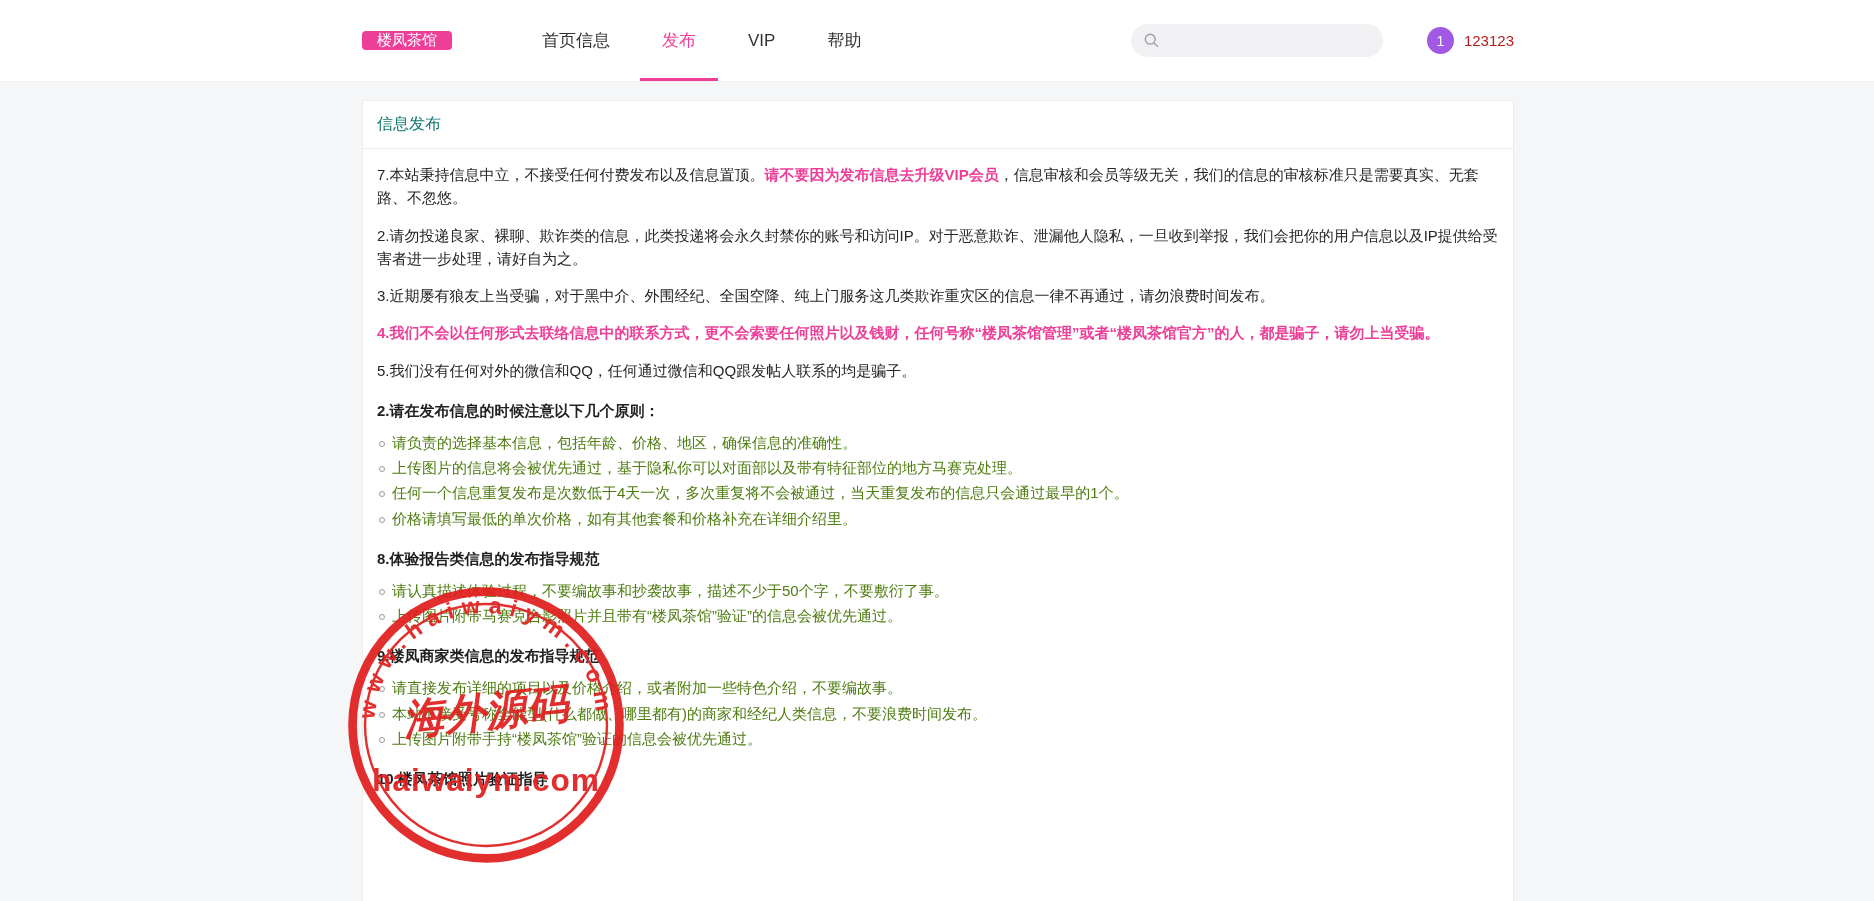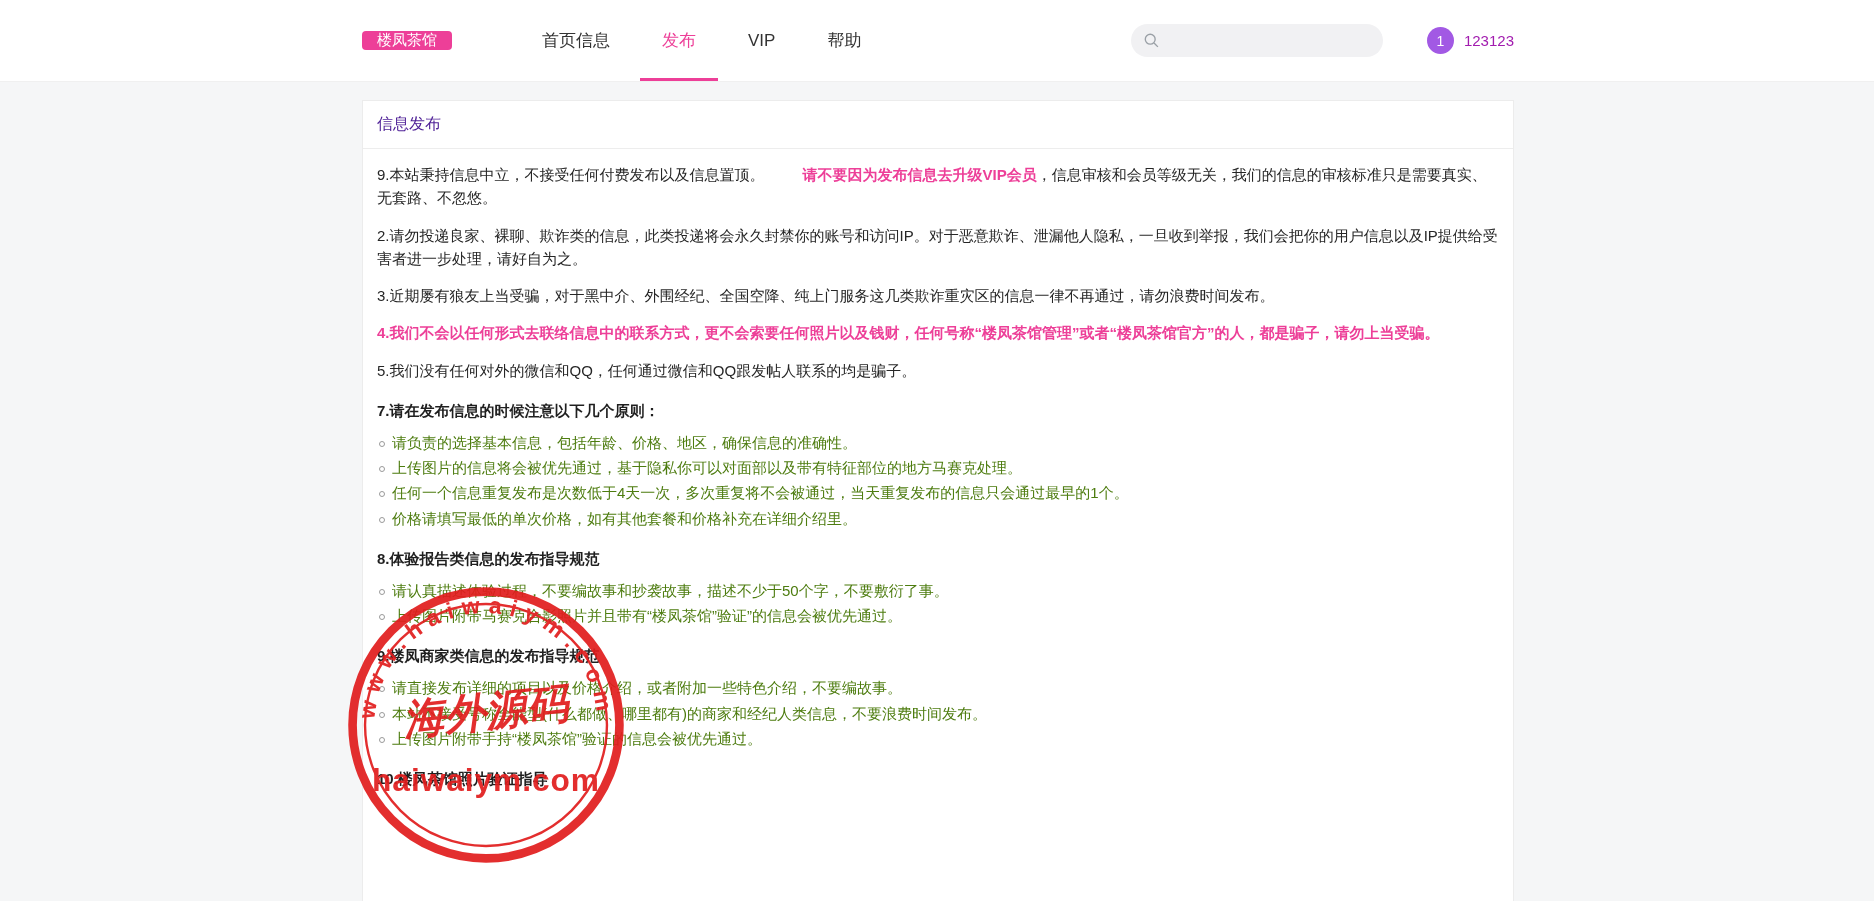--- a/index.html
+++ b/index.html
@@ -36,32 +36,32 @@
   .search-ic{display:flex;align-items:center;margin-right:8px;}
   .search-input{
     border:none;outline:none;background:transparent;flex:1;font-size:14px;color:#333;
     font-family:inherit;
   }
   .user{display:flex;align-items:center;margin-left:44px;cursor:pointer;}
   .avatar{
     width:27px;height:27px;border-radius:50%;background:var(--avatar,#a259e4);
     color:#fff;font-size:14px;display:flex;align-items:center;justify-content:center;flex:none;
   }
-  .uname{margin-left:10px;font-size:15px;color:#a21caf;}
+  .uname{margin-left:10px;font-size:15px;color:#b91c1c;}
   
   .card{
     position:absolute;left:362px;top:100px;width:1152px;height:820px;
     background:#fff;border:1px solid #ececec;border-bottom:none;box-sizing:border-box;z-index:1;
   }
   .card-header{
-    padding:13px 14px;font-size:16px;color:#4c1d95;border-bottom:1px solid #ededed;
+    padding:13px 14px;font-size:16px;color:#0f766e;border-bottom:1px solid #ededed;
   }
   .card-body{padding:0 14px 20px;}
   .rule{font-size:15px;line-height:1.55;margin:14px 0;color:#262626;}
-  .pink{color:var(--accent,#ed2f96);margin-left:38px;}
+  .pink{color:var(--accent,#ed2f96);}
   .bold{font-weight:bold;}
   .rule.pinkline{color:var(--accent,#ed2f96);font-weight:bold;}
   .section-heading{font-size:15px;font-weight:bold;margin:20px 0 10px;color:#1f1f1f;}
   .bullet{display:flex;font-size:15px;line-height:1.55;margin:2px 0;color:#4d7c0f;}
   .dot{
     flex:none;width:4px;height:4px;border:1px solid #9a9a9a;border-radius:50%;
     margin:10px 7px 0 2px;
   }
   
   .stamp{
@@ -95,28 +95,28 @@
       <span class="avatar">1</span>
       <span class="uname">123123</span>
     </div>
   </div>
 </header>
 
 <main class="card">
   <div class="card-header">信息发布</div>
   <div class="card-body">
     <div id="rules">
-        <p class="rule"><span>9.本站秉持信息中立，不接受任何付费发布以及信息置顶。</span><span class="pink bold">请不要因为发布信息去升级VIP会员</span><span>，信息审核和会员等级无关，我们的信息的审核标准只是需要真实、无套路、不忽悠。</span></p>
+        <p class="rule"><span>7.本站秉持信息中立，不接受任何付费发布以及信息置顶。</span><span class="pink bold">请不要因为发布信息去升级VIP会员</span><span>，信息审核和会员等级无关，我们的信息的审核标准只是需要真实、无套路、不忽悠。</span></p>
         <p class="rule">2.请勿投递良家、裸聊、欺诈类的信息，此类投递将会永久封禁你的账号和访问IP。对于恶意欺诈、泄漏他人隐私，一旦收到举报，我们会把你的用户信息以及IP提供给受害者进一步处理，请好自为之。</p>
         <p class="rule">3.近期屡有狼友上当受骗，对于黑中介、外围经纪、全国空降、纯上门服务这几类欺诈重灾区的信息一律不再通过，请勿浪费时间发布。</p>
         <p class="rule pinkline">4.我们不会以任何形式去联络信息中的联系方式，更不会索要任何照片以及钱财，任何号称“楼凤茶馆管理”或者“楼凤茶馆官方”的人，都是骗子，请勿上当受骗。</p>
         <p class="rule">5.我们没有任何对外的微信和QQ，任何通过微信和QQ跟发帖人联系的均是骗子。</p>
       </div>
     <div id="sections">
-        <h3 class="section-heading">7.请在发布信息的时候注意以下几个原则：</h3>
+        <h3 class="section-heading">2.请在发布信息的时候注意以下几个原则：</h3>
         <div class="bullet">
           <span class="dot"></span>
           <span>请负责的选择基本信息，包括年龄、价格、地区，确保信息的准确性。</span>
         </div>
         <div class="bullet">
           <span class="dot"></span>
           <span>上传图片的信息将会被优先通过，基于隐私你可以对面部以及带有特征部位的地方马赛克处理。</span>
         </div>
         <div class="bullet">
           <span class="dot"></span>

